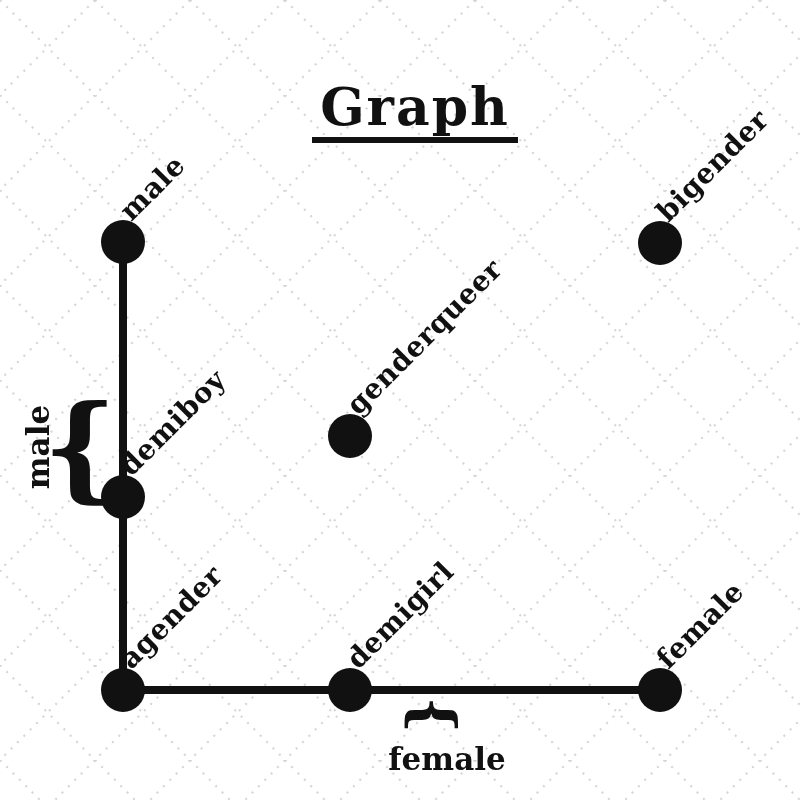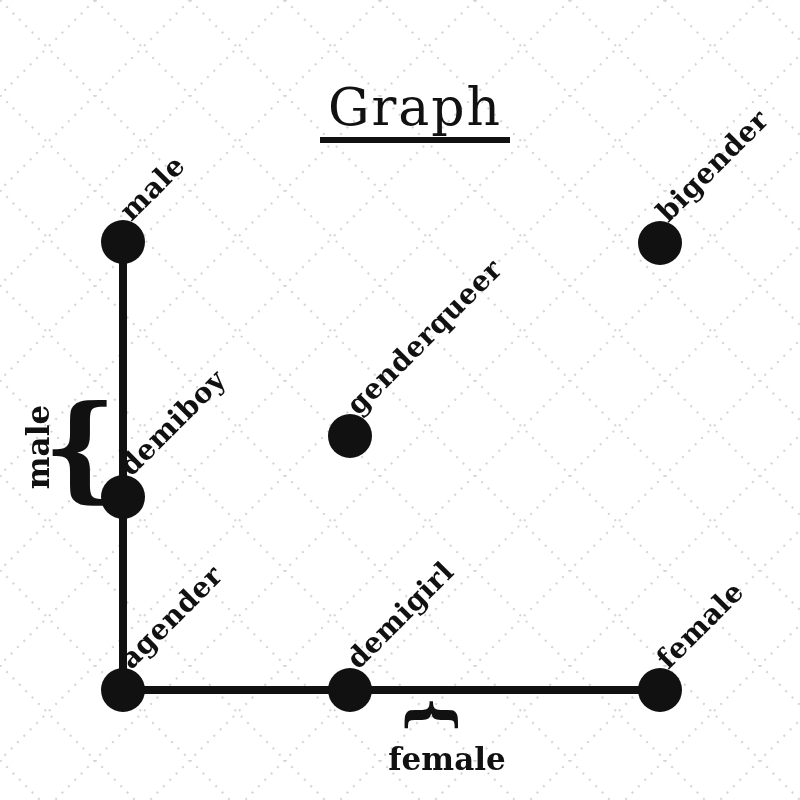--- a/index.html
+++ b/index.html
@@ -33,21 +33,21 @@
     position: absolute;
     left: 30px;
     top: 80px;
     width: 770px;
     text-align: center;
     z-index: 3;
   }
   .title {
     display: inline-block;
     font-size: 52px;
-    font-weight: normal;
+    font-weight: bold;
     letter-spacing: 2px;
     border-bottom: 6px solid #111111;
     padding: 0 8px 2px 8px;
     line-height: 1.05;
   }
   .edge {
     position: absolute;
     background: #111111;
     z-index: 1;
   }

